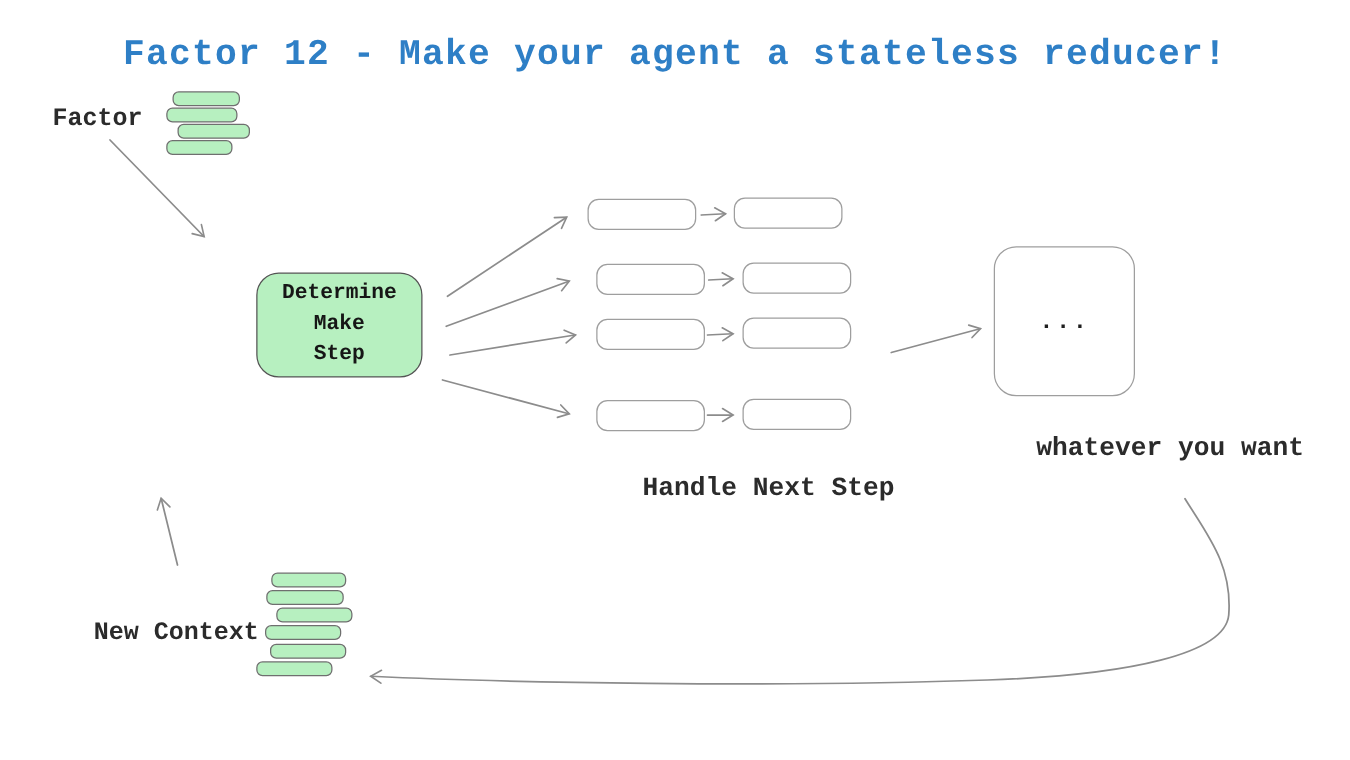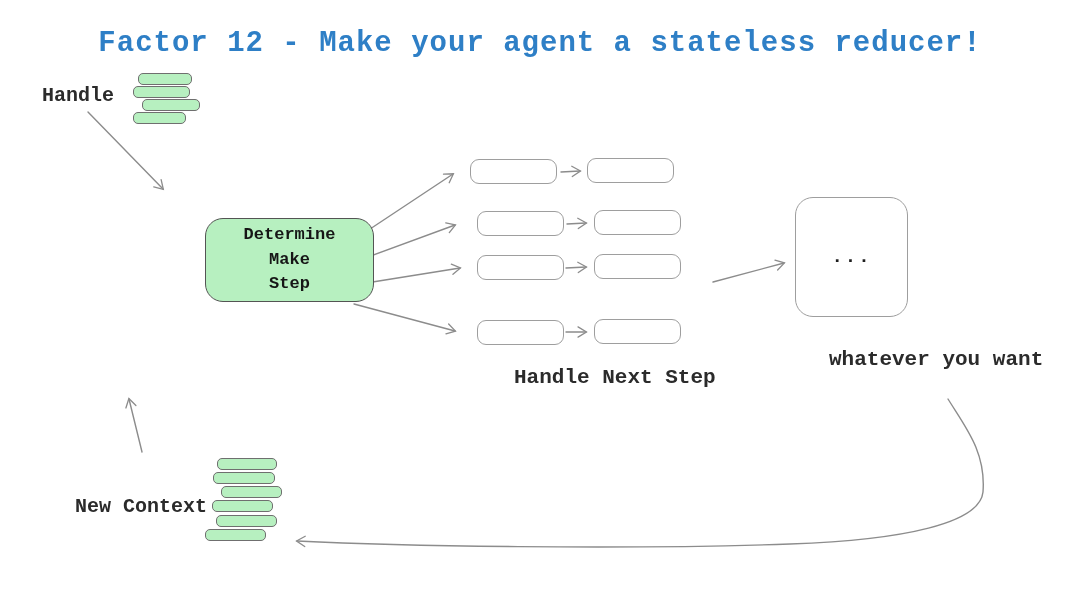--- a/index.html
+++ b/index.html
@@ -9,21 +9,21 @@
   }
   #arrow-layer{position:absolute;left:0;top:0;width:1080px;height:608px;}
   .diagram-title{
     position:absolute;top:27px;left:50%;transform:translateX(-50%);
     white-space:nowrap;font-size:29px;font-weight:bold;color:#2e7fc6;
     letter-spacing:1px;
   }
   .hand-label{position:absolute;font-size:20px;font-weight:600;color:#2b2b2b;white-space:nowrap;}
   #context-label{left:42px;top:84px;}
   #new-context-label{left:75px;top:495px;}
-  #handle-label{left:514px;top:366px;font-size:21px;}
+  #handle-label{left:514px;top:380px;font-size:21px;}
   #output-caption{left:829px;top:348px;font-size:21px;}
 
   .stack{position:absolute;}
   #context-stack{left:133px;top:73px;width:70px;height:52px;}
   #new-context-stack{left:205px;top:458px;width:80px;height:84px;}
   .stack-bar{
     position:absolute;height:12px;border-radius:5px;
     background:#b7f0c0;border:1.4px solid #6f6f6f;box-sizing:border-box;
   }
   #context-stack .stack-bar:nth-child(1){left:5px;top:0;width:54px;}
@@ -31,21 +31,21 @@
   #context-stack .stack-bar:nth-child(3){left:9px;top:26px;width:58px;}
   #context-stack .stack-bar:nth-child(4){left:0;top:39px;width:53px;}
   #new-context-stack .stack-bar:nth-child(1){left:12px;top:0;width:60px;}
   #new-context-stack .stack-bar:nth-child(2){left:8px;top:14px;width:62px;}
   #new-context-stack .stack-bar:nth-child(3){left:16px;top:28px;width:61px;}
   #new-context-stack .stack-bar:nth-child(4){left:7px;top:42px;width:61px;}
   #new-context-stack .stack-bar:nth-child(5){left:11px;top:57px;width:61px;}
   #new-context-stack .stack-bar:nth-child(6){left:0;top:71px;width:61px;}
 
   #determine-box{
-    position:absolute;left:205px;top:218px;width:169px;height:84px;box-sizing:border-box;
+    position:absolute;left:205px;top:218px;width:133px;height:84px;box-sizing:border-box;
     background:#b7f0c0;border:1.7px solid #545454;border-radius:18px;
     display:flex;flex-direction:column;align-items:center;justify-content:center;
     font-size:17px;font-weight:600;line-height:1.45;color:#161616;
   }
   .handler-row{position:absolute;height:27px;}
   #handler-row-1{left:470px;top:158px;}
   #handler-row-2{left:477px;top:210px;}
   #handler-row-3{left:477px;top:254px;}
   #handler-row-4{left:477px;top:319px;}
   .handler-box{
@@ -84,21 +84,21 @@
       <path d="M 566,268 L 586,267" marker-end="url(#ah)"></path>
       <path d="M 566,332 L 586,332" marker-end="url(#ah)"></path>
       <path d="M 713,282 L 784,263" marker-end="url(#ah)"></path>
       <path d="M 948,399 C 966,428 986,452 983,492 C 980,523 905,540 790,544 C 620,550 400,546 297,541" marker-end="url(#ah)"></path>
       <path d="M 142,452 L 129,399" marker-end="url(#ah)"></path>
     </g>
   </svg>
 
   <div class="diagram-title">Factor 12 - Make your agent a stateless reducer!</div>
 
-  <div class="hand-label" id="context-label">Handle</div>
+  <div class="hand-label" id="context-label">Factor</div>
 
   <div class="stack" id="context-stack">
     <div class="stack-bar"></div>
     <div class="stack-bar"></div>
     <div class="stack-bar"></div>
     <div class="stack-bar"></div>
   </div>
 
   <div id="determine-box">
     <span>Determine</span>

